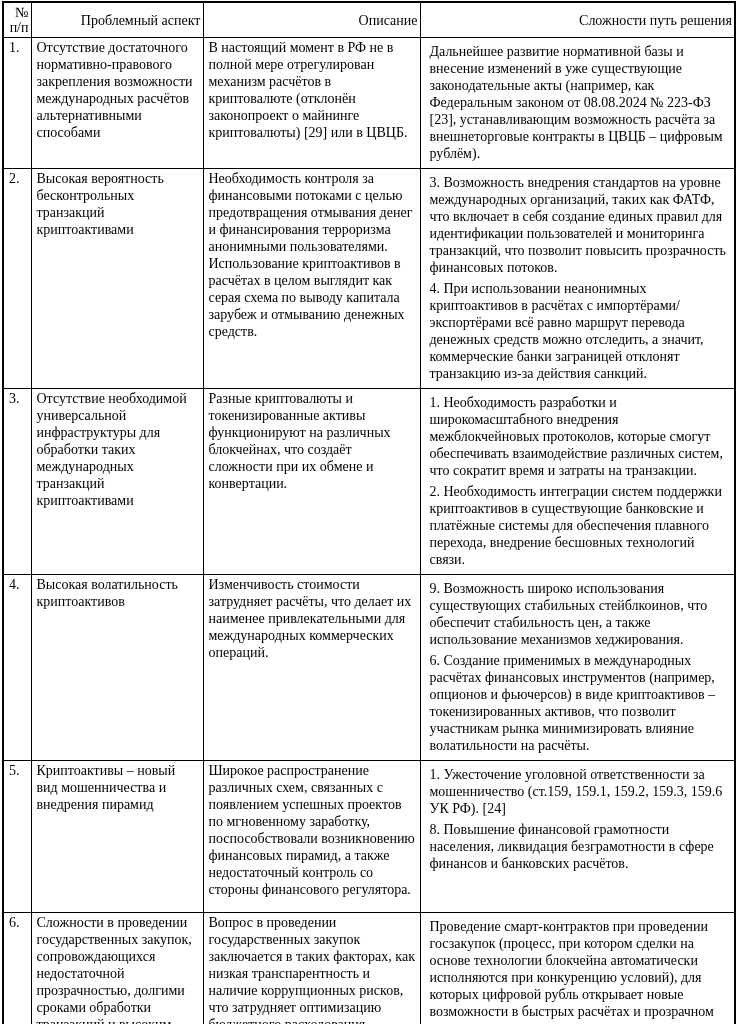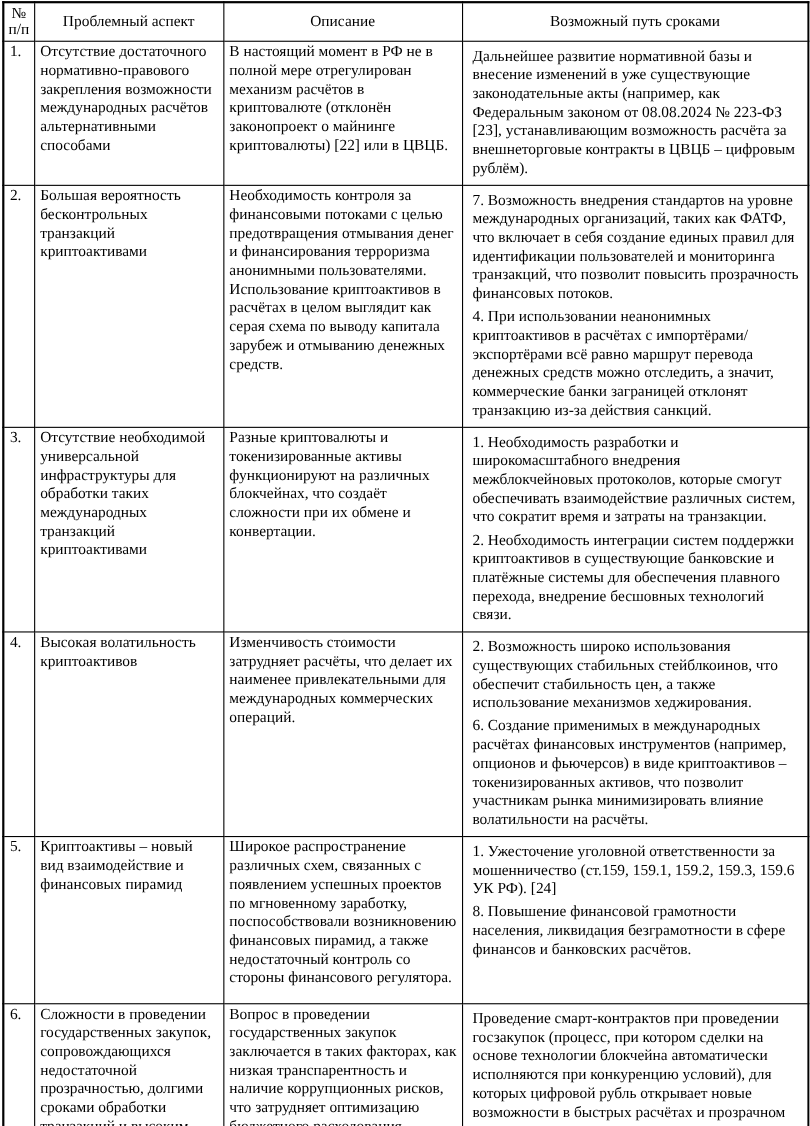--- a/index.html
+++ b/index.html
@@ -35,21 +35,21 @@
   table.grid td {
     border: 1px solid #000000;
     vertical-align: top;
     padding: 1px 4px 2px 5px;
     line-height: 17px;
     overflow: hidden;
     box-sizing: border-box;
   }
   table.grid th {
     font-weight: normal;
-    text-align: center;
+    text-align: right;
     vertical-align: middle;
     padding: 2px 2px;
     line-height: 15px;
   }
   td.num-cell { padding-left: 6px; }
   .sol-para { margin: 4px; }
   
   tr.hdr  { height: 30px; }
   tr.r0   { height: 122px; }
   tr.r1   { height: 200px; }
@@ -67,62 +67,62 @@
       <col class="c-num">
       <col class="c-aspect">
       <col class="c-desc">
       <col class="c-sol">
     </colgroup>
     <thead>
       <tr class="hdr">
           <th>№ п/п</th>
           <th>Проблемный аспект</th>
           <th>Описание</th>
-          <th>Возможный путь сроками</th>
+          <th>Сложности путь решения</th>
         </tr>
     </thead>
     <tbody>
         <tr class="r0">
           <td class="num-cell">1.</td>
           <td>Отсутствие достаточного нормативно-правового закрепления возможности международных расчётов альтернативными способами</td>
-          <td>В настоящий момент в РФ не в полной мере отрегулирован механизм расчётов в криптовалюте (отклонён законопроект о майнинге криптовалюты) [22] или в ЦВЦБ.</td>
+          <td>В настоящий момент в РФ не в полной мере отрегулирован механизм расчётов в криптовалюте (отклонён законопроект о майнинге криптовалюты) [29] или в ЦВЦБ.</td>
           <td>
             <div class="sol-para">Дальнейшее развитие нормативной базы и внесение изменений в уже существующие законодательные акты (например, как Федеральным законом от 08.08.2024 № 223-ФЗ [23], устанавливающим возможность расчёта за внешнеторговые контракты в ЦВЦБ – цифровым рублём).</div>
           </td>
         </tr>
         <tr class="r1">
           <td class="num-cell">2.</td>
-          <td>Большая вероятность бесконтрольных транзакций криптоактивами</td>
+          <td>Высокая вероятность бесконтрольных транзакций криптоактивами</td>
           <td>Необходимость контроля за финансовыми потоками с целью предотвращения отмывания денег и финансирования терроризма анонимными пользователями. Использование криптоактивов в расчётах в целом выглядит как серая схема по выводу капитала зарубеж и отмыванию денежных средств.</td>
           <td>
-            <div class="sol-para">7. Возможность внедрения стандартов на уровне международных организаций, таких как ФАТФ, что включает в себя создание единых правил для идентификации пользователей и мониторинга транзакций, что позволит повысить прозрачность финансовых потоков.</div>
+            <div class="sol-para">3. Возможность внедрения стандартов на уровне международных организаций, таких как ФАТФ, что включает в себя создание единых правил для идентификации пользователей и мониторинга транзакций, что позволит повысить прозрачность финансовых потоков.</div>
             <div class="sol-para">4. При использовании неанонимных криптоактивов в расчётах с импортёрами/ экспортёрами всё равно маршрут перевода денежных средств можно отследить, а значит, коммерческие банки заграницей отклонят транзакцию из-за действия санкций.</div>
           </td>
         </tr>
         <tr class="r2">
           <td class="num-cell">3.</td>
           <td>Отсутствие необходимой универсальной инфраструктуры для обработки таких международных транзакций криптоактивами</td>
           <td>Разные криптовалюты и токенизированные активы функционируют на различных блокчейнах, что создаёт сложности при их обмене и конвертации.</td>
           <td>
             <div class="sol-para">1. Необходимость разработки и широкомасштабного внедрения межблокчейновых протоколов, которые смогут обеспечивать взаимодействие различных систем, что сократит время и затраты на транзакции.</div>
             <div class="sol-para">2. Необходимость интеграции систем поддержки криптоактивов в существующие банковские и платёжные системы для обеспечения плавного перехода, внедрение бесшовных технологий связи.</div>
           </td>
         </tr>
         <tr class="r3">
           <td class="num-cell">4.</td>
           <td>Высокая волатильность криптоактивов</td>
           <td>Изменчивость стоимости затрудняет расчёты, что делает их наименее привлекательными для международных коммерческих операций.</td>
           <td>
-            <div class="sol-para">2. Возможность широко использования существующих стабильных стейблкоинов, что обеспечит стабильность цен, а также использование механизмов хеджирования.</div>
+            <div class="sol-para">9. Возможность широко использования существующих стабильных стейблкоинов, что обеспечит стабильность цен, а также использование механизмов хеджирования.</div>
             <div class="sol-para">6. Создание применимых в международных расчётах финансовых инструментов (например, опционов и фьючерсов) в виде криптоактивов – токенизированных активов, что позволит участникам рынка минимизировать влияние волатильности на расчёты.</div>
           </td>
         </tr>
         <tr class="r4">
           <td class="num-cell">5.</td>
-          <td>Криптоактивы – новый вид взаимодействие и финансовых пирамид</td>
+          <td>Криптоактивы – новый вид мошенничества и внедрения пирамид</td>
           <td>Широкое распространение различных схем, связанных с появлением успешных проектов по мгновенному заработку, поспособствовали возникновению финансовых пирамид, а также недостаточный контроль со стороны финансового регулятора.</td>
           <td>
             <div class="sol-para">1. Ужесточение уголовной ответственности за мошенничество (ст.159, 159.1, 159.2, 159.3, 159.6 УК РФ). [24]</div>
             <div class="sol-para">8. Повышение финансовой грамотности населения, ликвидация безграмотности в сфере финансов и банковских расчётов.</div>
           </td>
         </tr>
         <tr class="r5">
           <td class="num-cell">6.</td>
           <td>Сложности в проведении государственных закупок, сопровождающихся недостаточной прозрачностью, долгими сроками обработки транзакций и высоким уровнем коррупции</td>
           <td>Вопрос в проведении государственных закупок заключается в таких факторах, как низкая транспарентность и наличие коррупционных рисков, что затрудняет оптимизацию бюджетного расходования, затягивают выполнение контрактных обязательств и ограничивают честную конкуренцию среди поставщиков.</td>

